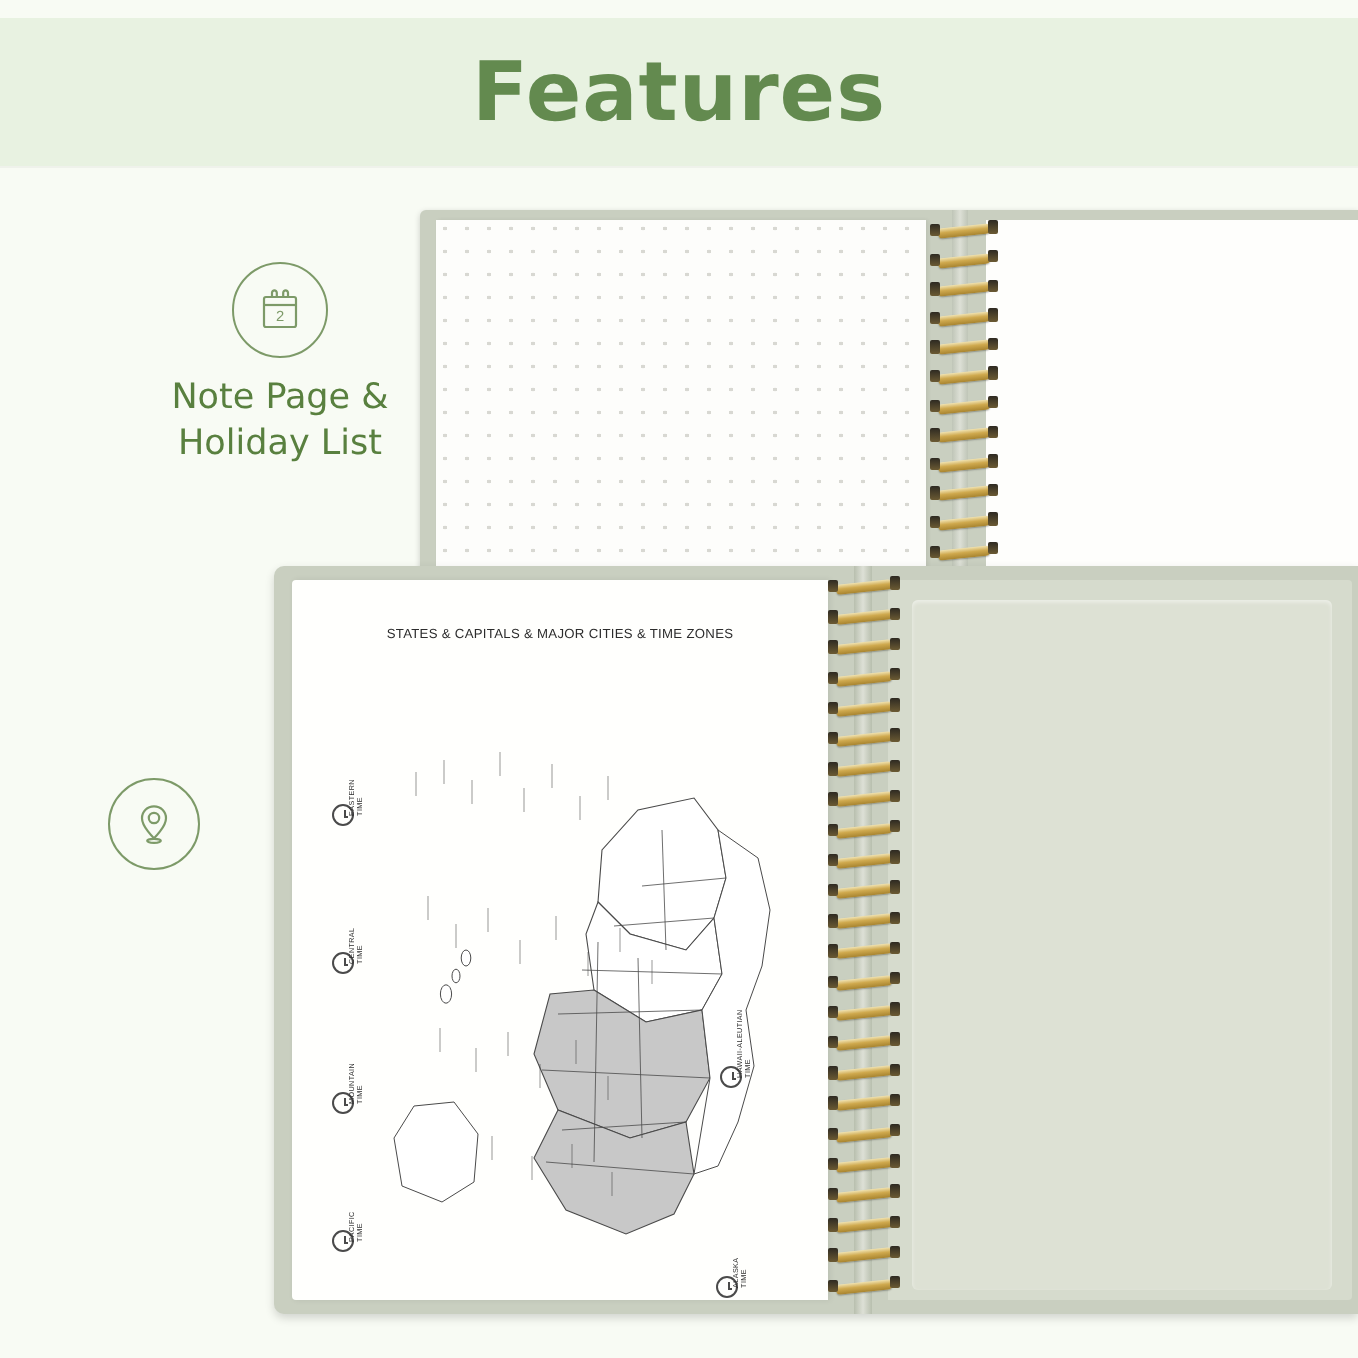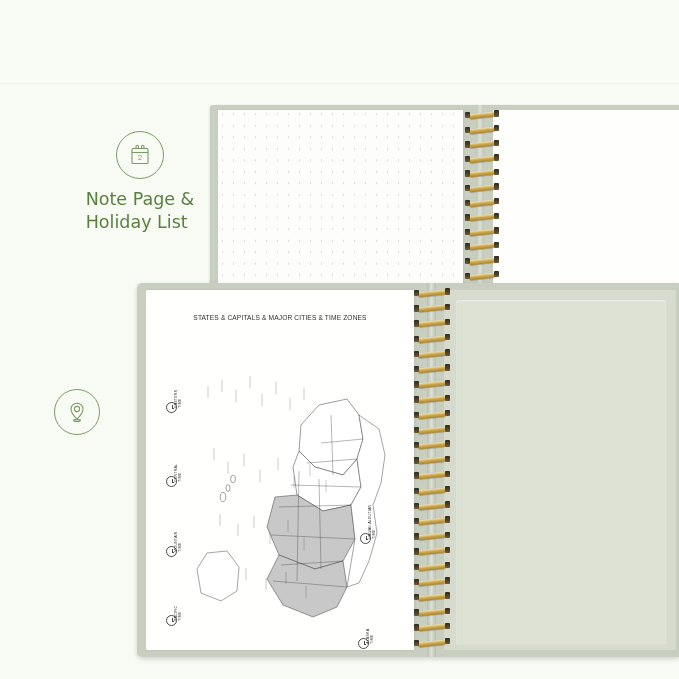--- a/index.html
+++ b/index.html
@@ -27,21 +27,21 @@
   #feature-map{left:18px;top:389px;width:118px;}
 
   .feat-icon{
     width:48px;height:48px;border-radius:50%;
     border:1.4px solid #7d9a68;
     display:flex;align-items:center;justify-content:center;
     margin-bottom:9px;
   }
   #feature-map .feat-icon{width:46px;height:46px;}
   .feat-label{
-    color:#59803f;font-size:17.5px;line-height:1.32;
+    color:#59803f;font-size:17.5px;line-height:1.32;text-align:center;
     font-family:"DejaVu Sans", sans-serif;white-space:pre-line;
   }
   #feature-map .feat-label{font-size:16.5px;}
 
   
   #notebook-top{
     position:absolute;left:210px;top:105px;width:469px;height:185px;
   }
   #nb-top-cover{
     position:absolute;left:0;top:0;width:469px;height:185px;
@@ -142,20 +142,23 @@
   .note-divider{
     position:absolute;left:0;top:83px;width:679px;height:1px;
     background:rgba(0,0,0,0.035);
   }
 </style>
 </head>
 <body>
 
 <div id="page">
 
+  <div id="header-band">
+    <div id="header-title">Features</div>
+  </div>
   <div class="note-divider"></div>
 
   <div class="feature" id="feature-notes">
     <div class="feat-icon">
       <svg width="26" height="26" viewBox="0 0 26 26" aria-hidden="true">
         <g fill="none" stroke="#7d9a68" stroke-width="1.1">
           <rect x="5" y="6.5" width="16" height="15" rx="1"></rect>
           <line x1="5" y1="10.5" x2="21" y2="10.5"></line>
           <path d="M9 6.5 V4.4 a1.2 1.2 0 1 1 2.4 0 V6.5"></path>
           <path d="M14.6 6.5 V4.4 a1.2 1.2 0 1 1 2.4 0 V6.5"></path>

